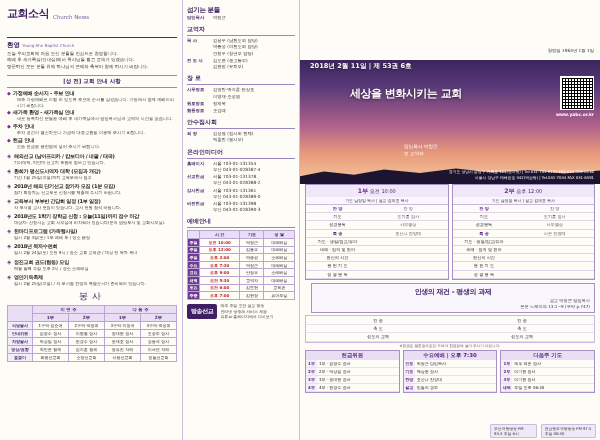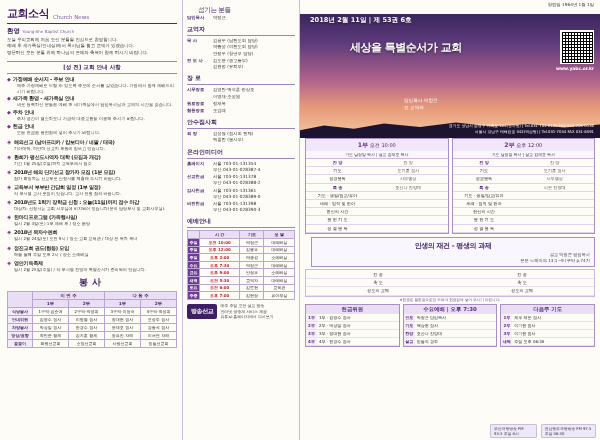--- a/index.html
+++ b/index.html
@@ -6,21 +6,21 @@
   body{
     width:600px;height:440px;overflow:hidden;
     background:#fdfcf7;
     font-family:"DejaVu Sans","Liberation Sans",sans-serif;
     font-size:5px;color:#231f20;
     position:relative;
   }
   .bulletin{position:absolute;inset:0;display:flex;}
   
   .col-left{width:182px;position:relative;padding:6px 5px 0 7px;box-sizing:border-box;}
-  .church-news{display:flex;align-items:flex-end;gap:4px;border-bottom:1.2px solid #4b2a6b;padding-bottom:2px;}
+  .church-news{display:flex;align-items:flex-end;gap:4px;border-bottom:1.2px solid #4b2a6b;padding-bottom:16px;}
   .church-news .kor{font-size:11px;font-weight:bold;color:#3f1f63;letter-spacing:-0.5px;}
   .church-news .eng{font-size:5.5px;color:#7a5ca0;padding-bottom:1.5px;}
   .welcome{margin-top:3px;}
   .welcome .t{font-size:6.5px;font-weight:bold;color:#3f1f63;}
   .welcome .b{font-size:4.4px;line-height:1.45;color:#333;margin-top:1px;}
   .sec-title{
     margin-top:5px;text-align:center;font-size:5.6px;font-weight:bold;
     color:#3f1f63;border-top:1px solid #9b85bd;border-bottom:1px solid #9b85bd;padding:1.4px 0;
   }
   .notice-list{margin-top:2px;}
@@ -28,45 +28,45 @@
   .notice .dot{color:#7b2d8e;font-size:5px;line-height:1.25;}
   .notice .body{flex:1;}
   .notice .hl{font-size:5.2px;font-weight:bold;color:#1b1b1b;letter-spacing:-0.3px;}
   .notice .sub{font-size:4.2px;color:#444;line-height:1.35;padding-left:4px;}
   .bullet-rows{margin-top:3px;}
   .brow{display:flex;gap:2px;margin-bottom:2.6px;align-items:flex-start;}
   .brow .mark{width:5px;color:#7b2d8e;font-size:5.4px;}
   .brow .txt{flex:1;}
   .brow .main{font-size:5.1px;font-weight:bold;letter-spacing:-0.3px;}
   .brow .note{font-size:4.1px;color:#3a3a3a;line-height:1.35;}
-  .bongsa-title{margin-top:4px;text-align:center;font-size:9px;font-weight:bold;color:#3f1f63;letter-spacing:4px;}
+  .bongsa-title{margin-top:4px;text-align:center;font-size:9px;font-weight:normal;color:#3f1f63;letter-spacing:4px;}
   table.duty{width:100%;border-collapse:collapse;margin-top:2px;font-size:4px;}
   table.duty th,table.duty td{border:0.5px solid #b9a7d1;padding:1px 1px;text-align:center;color:#2a2a2a;}
   table.duty th{background:#e9def4;color:#3f1f63;font-weight:bold;font-size:4.3px;}
   table.duty td.rowhead{background:#f2ebf8;color:#4b2a6b;font-weight:bold;width:22px;}
   
   .col-mid{width:118px;padding:6px 4px 0 4px;box-sizing:border-box;border-left:0.6px solid #c9bcdd;border-right:0.6px solid #c9bcdd;}
-  .mid-h{font-size:6.6px;font-weight:normal;color:#3f1f63;letter-spacing:-0.4px;margin-left:11px;}
+  .mid-h{font-size:6.6px;font-weight:bold;color:#3f1f63;letter-spacing:-0.4px;}
   .kv{display:flex;font-size:4.3px;line-height:1.45;margin-bottom:1px;}
   .kv .k{width:26px;color:#4b2a6b;font-weight:bold;flex:none;}
   .kv .v{flex:1;color:#333;}
   .mid-block{margin-top:4px;}
   .mid-block .bt{font-size:6px;font-weight:bold;color:#3f1f63;border-bottom:0.8px solid #9b85bd;padding-bottom:1px;margin-bottom:2px;}
   table.sched{width:100%;border-collapse:collapse;font-size:4px;margin-top:2px;}
   table.sched th,table.sched td{border:0.5px solid #b9a7d1;padding:0.8px 1px;text-align:center;}
   table.sched th{background:#e9def4;color:#3f1f63;font-weight:bold;}
   table.sched td.side{background:#6d3b94;color:#fff;font-weight:bold;width:9px;}
   table.sched td.red{color:#c02a2a;font-weight:bold;}
   .bangsong{margin-top:3px;display:flex;align-items:center;gap:3px;}
   .bangsong .badge{background:#3f1f63;color:#fff;font-size:6px;font-weight:bold;padding:3px 4px;border-radius:2px;letter-spacing:-0.4px;}
   .bangsong .lines{font-size:3.9px;line-height:1.5;color:#333;}
   
   .col-right{flex:1;position:relative;}
   .hero{position:relative;height:138px;overflow:hidden;
-    background:linear-gradient(180deg,#2a1b4e 0%,#5b3a7a 30%,#b0628c 58%,#e79a7a 78%,#f6c9a0 100%);}
+    background:linear-gradient(180deg,#2a1b4e 0%,#5b3a7a 30%,#b0628c 58%,#e79a7a 78%,#f6c9a0 100%);margin-top:46px;}
   .hero .ridge{position:absolute;left:0;right:0;bottom:0;height:26px;background:#1d1430;
     clip-path:polygon(0 70%,8% 52%,18% 64%,28% 44%,40% 58%,52% 40%,64% 56%,76% 46%,88% 60%,100% 48%,100% 100%,0 100%);}
   .hero .topbar{position:absolute;top:0;left:0;right:0;height:14px;background:#fdfcf7;}
   .hero .founded{position:absolute;top:2px;right:6px;font-size:4.3px;color:#333;}
   .hero .issue{position:absolute;top:16px;left:10px;font-size:6.6px;font-weight:bold;color:#fff;text-shadow:0 1px 2px rgba(0,0,0,.5);}
   .hero .slogan{position:absolute;top:40px;left:34px;color:#fff;font-size:11px;font-weight:bold;line-height:1.5;text-shadow:0 1px 3px rgba(0,0,0,.55);letter-spacing:-0.5px;}
   .hero .slogan .l2{padding-left:16px;}
   .qr{position:absolute;right:6px;top:30px;width:34px;height:34px;background:#fff;padding:1.5px;box-sizing:border-box;}
   .qr .m{width:100%;height:100%;
     background-image:
@@ -422,21 +422,21 @@
     </div>
   </div>
 
   <div class="col-right">
     <div class="hero">
       <div class="topbar"></div>
       <div class="founded">창립일 1964년  1월  1일</div>
       <div class="ridge"></div>
       <div class="issue">2018년 2월 11일 | 제 53권 6호</div>
       <div class="slogan">
-        <div class="l2">세상을 특별순서가 교회</div>
+        <div class="l2">세상을 변화시키는 교회</div>
       </div>
       <div class="qr">
           <div class="m"></div>
         </div>
       <div class="site">www.yabc.or.kr</div>
       <div class="pastor" style="white-space:pre-line;">담임목사 박정근
 전 교역자</div>
       <div class="contact" style="white-space:pre-line;">경기도 성남시 분당구 거족로 184(정자동) | Tel.031-705-0135 FAX 031-705-0136
 서울시 강남구 테헤란로 342(역삼동) | Tel.031-7034 FAX 031-8591</div>
     </div>

